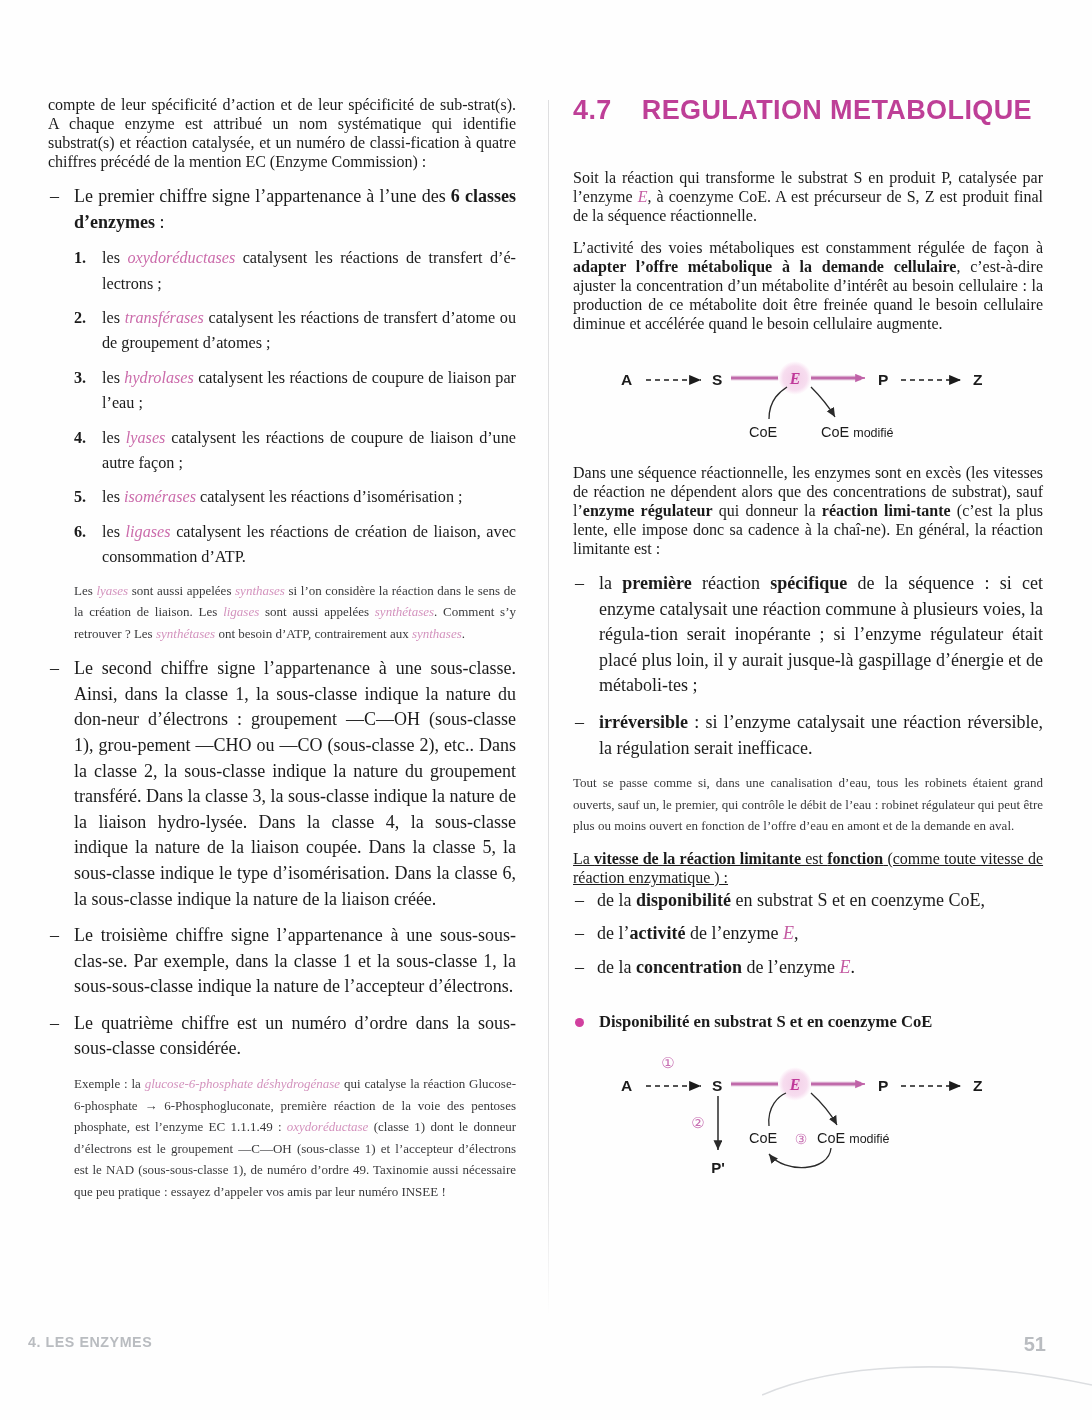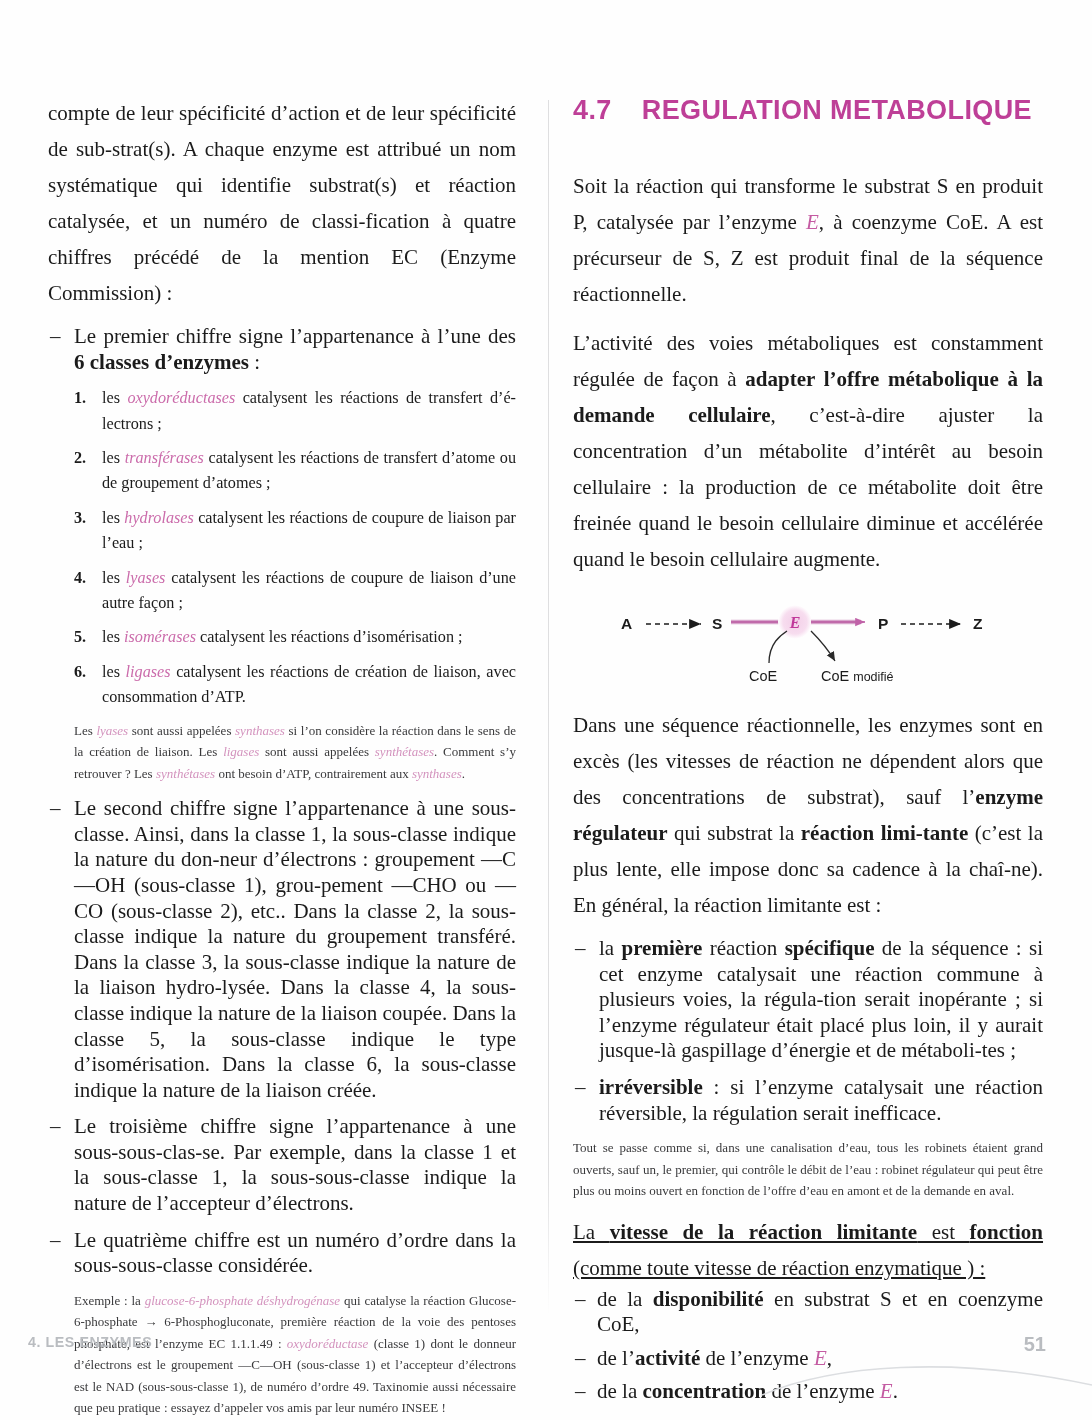--- a/index.html
+++ b/index.html
@@ -33,22 +33,22 @@
     top: 100px;
     width: 1px;
     height: 1215px;
     background: linear-gradient(to bottom,
         rgba(150,150,155,0.30) 0%,
         rgba(150,150,155,0.30) 88%,
         rgba(150,150,155,0.0) 100%);
   }
 
   p.body {
-    font-size: 21px;
-    line-height: 36px;
+    font-size: 16px;
+    line-height: 19px;
     text-align: justify;
     margin: 0 0 13px 0;
     hyphens: manual;
   }
   p.body.tight { margin-bottom: 1px; text-decoration: underline; }
 
   .pink-i {
     color: #cb6cab;
     font-style: italic;
   }
@@ -57,21 +57,21 @@
 
   
   ul.dash {
     list-style: none;
     margin: 0 0 11px 0;
     padding: 0;
   }
   ul.dash > li {
     position: relative;
     padding-left: 26px;
-    font-size: 21px;
+    font-size: 18px;
     line-height: 25.6px;
     text-align: justify;
     margin-bottom: 11px;
   }
   ul.dash > li:last-child { margin-bottom: 0; }
   ul.dash > li::before {
     content: "\2013";
     position: absolute;
     left: 2px;
     top: 0;
@@ -279,21 +279,21 @@
         <text x="400" y="38" font-family="Liberation Sans, sans-serif" font-size="15.5" font-weight="bold" fill="#1b1b1b">Z</text>
 
         <path d="M196,72 C196,52 208,44 214,40" fill="none" stroke="#2a2a2a" stroke-width="1.3"></path>
         <path d="M238,40 C248,50 256,60 262,70" fill="none" stroke="#2a2a2a" stroke-width="1.3" marker-end="url(#ah-s)"></path>
 
         <text x="176" y="90" font-family="Liberation Sans, sans-serif" font-size="14.5" fill="#1b1b1b"><tspan>CoE</tspan></text>
         <text x="248" y="90" font-family="Liberation Sans, sans-serif" font-size="14.5" fill="#1b1b1b"><tspan>CoE</tspan><tspan font-size="12.5" dx="4">modifié</tspan></text>
       </svg>
     </div>
 
-    <p class="body"><span>Dans une séquence réactionnelle, les enzymes sont en excès (les vitesses de réaction ne dépendent alors que des concentrations de substrat), sauf l’</span><b>enzyme régulateur</b><span> qui substrat la </span><b>réaction limi-tante</b><span> (c’est la plus lente, elle impose donc sa cadence à la chaî-ne). En général, la réaction limitante est :</span></p>
+    <p class="body"><span>Dans une séquence réactionnelle, les enzymes sont en excès (les vitesses de réaction ne dépendent alors que des concentrations de substrat), sauf l’</span><b>enzyme régulateur</b><span> qui donneur la </span><b>réaction limi-tante</b><span> (c’est la plus lente, elle impose donc sa cadence à la chaî-ne). En général, la réaction limitante est :</span></p>
 
     <ul class="dash">
       <li><span>la </span><b>première</b><span> réaction </span><b>spécifique</b><span> de la séquence : si cet enzyme catalysait une réaction commune à plusieurs voies, la régula-tion serait inopérante ; si l’enzyme régulateur était placé plus loin, il y aurait jusque-là gaspillage d’énergie et de métaboli-tes ;</span></li>
       <li><b>irréversible</b><span> : si l’enzyme catalysait une réaction réversible, la régulation serait inefficace.</span></li>
     </ul>
 
     <p class="note">Tout se passe comme si, dans une canalisation d’eau, tous les robinets étaient grand ouverts, sauf un, le premier, qui contrôle le débit de l’eau : robinet régulateur qui peut être plus ou moins ouvert en fonction de l’offre d’eau en amont et de la demande en aval.</p>
 
     <p class="body tight"><span>La </span><b>vitesse de la réaction limitante</b><span> est </span><b>fonction</b><span> (comme toute vitesse de réaction enzymatique ) :</span></p>
 

